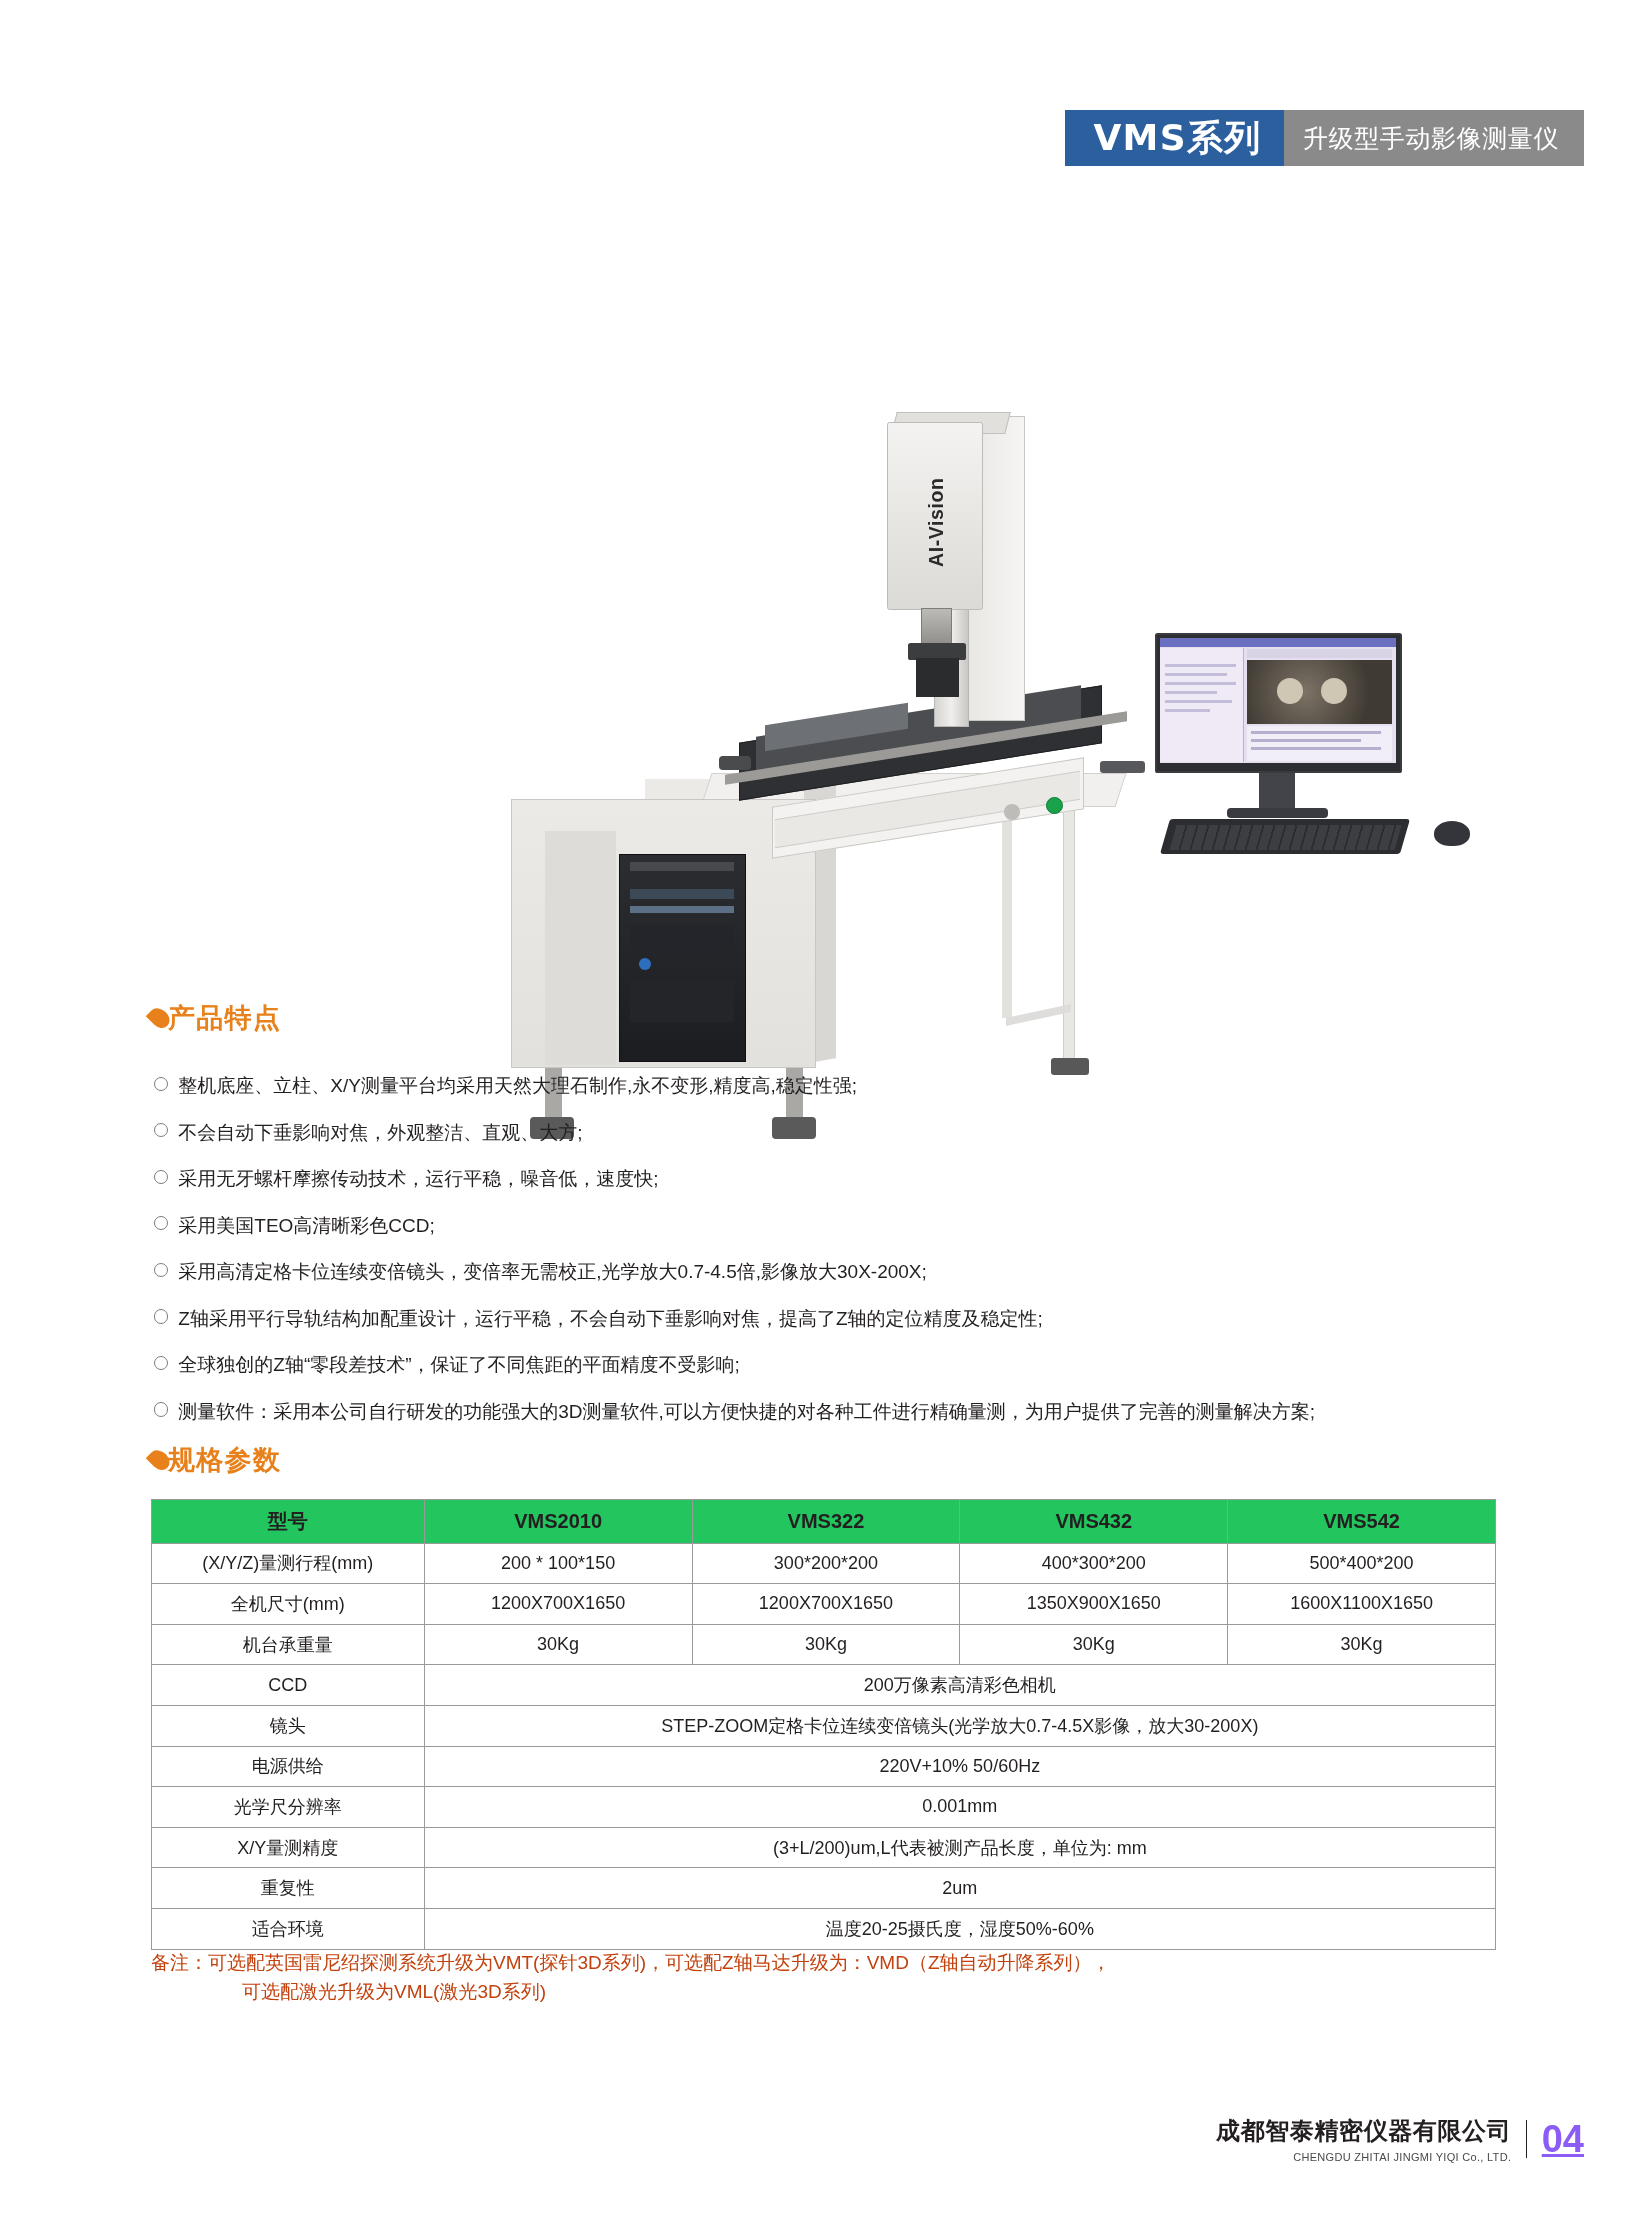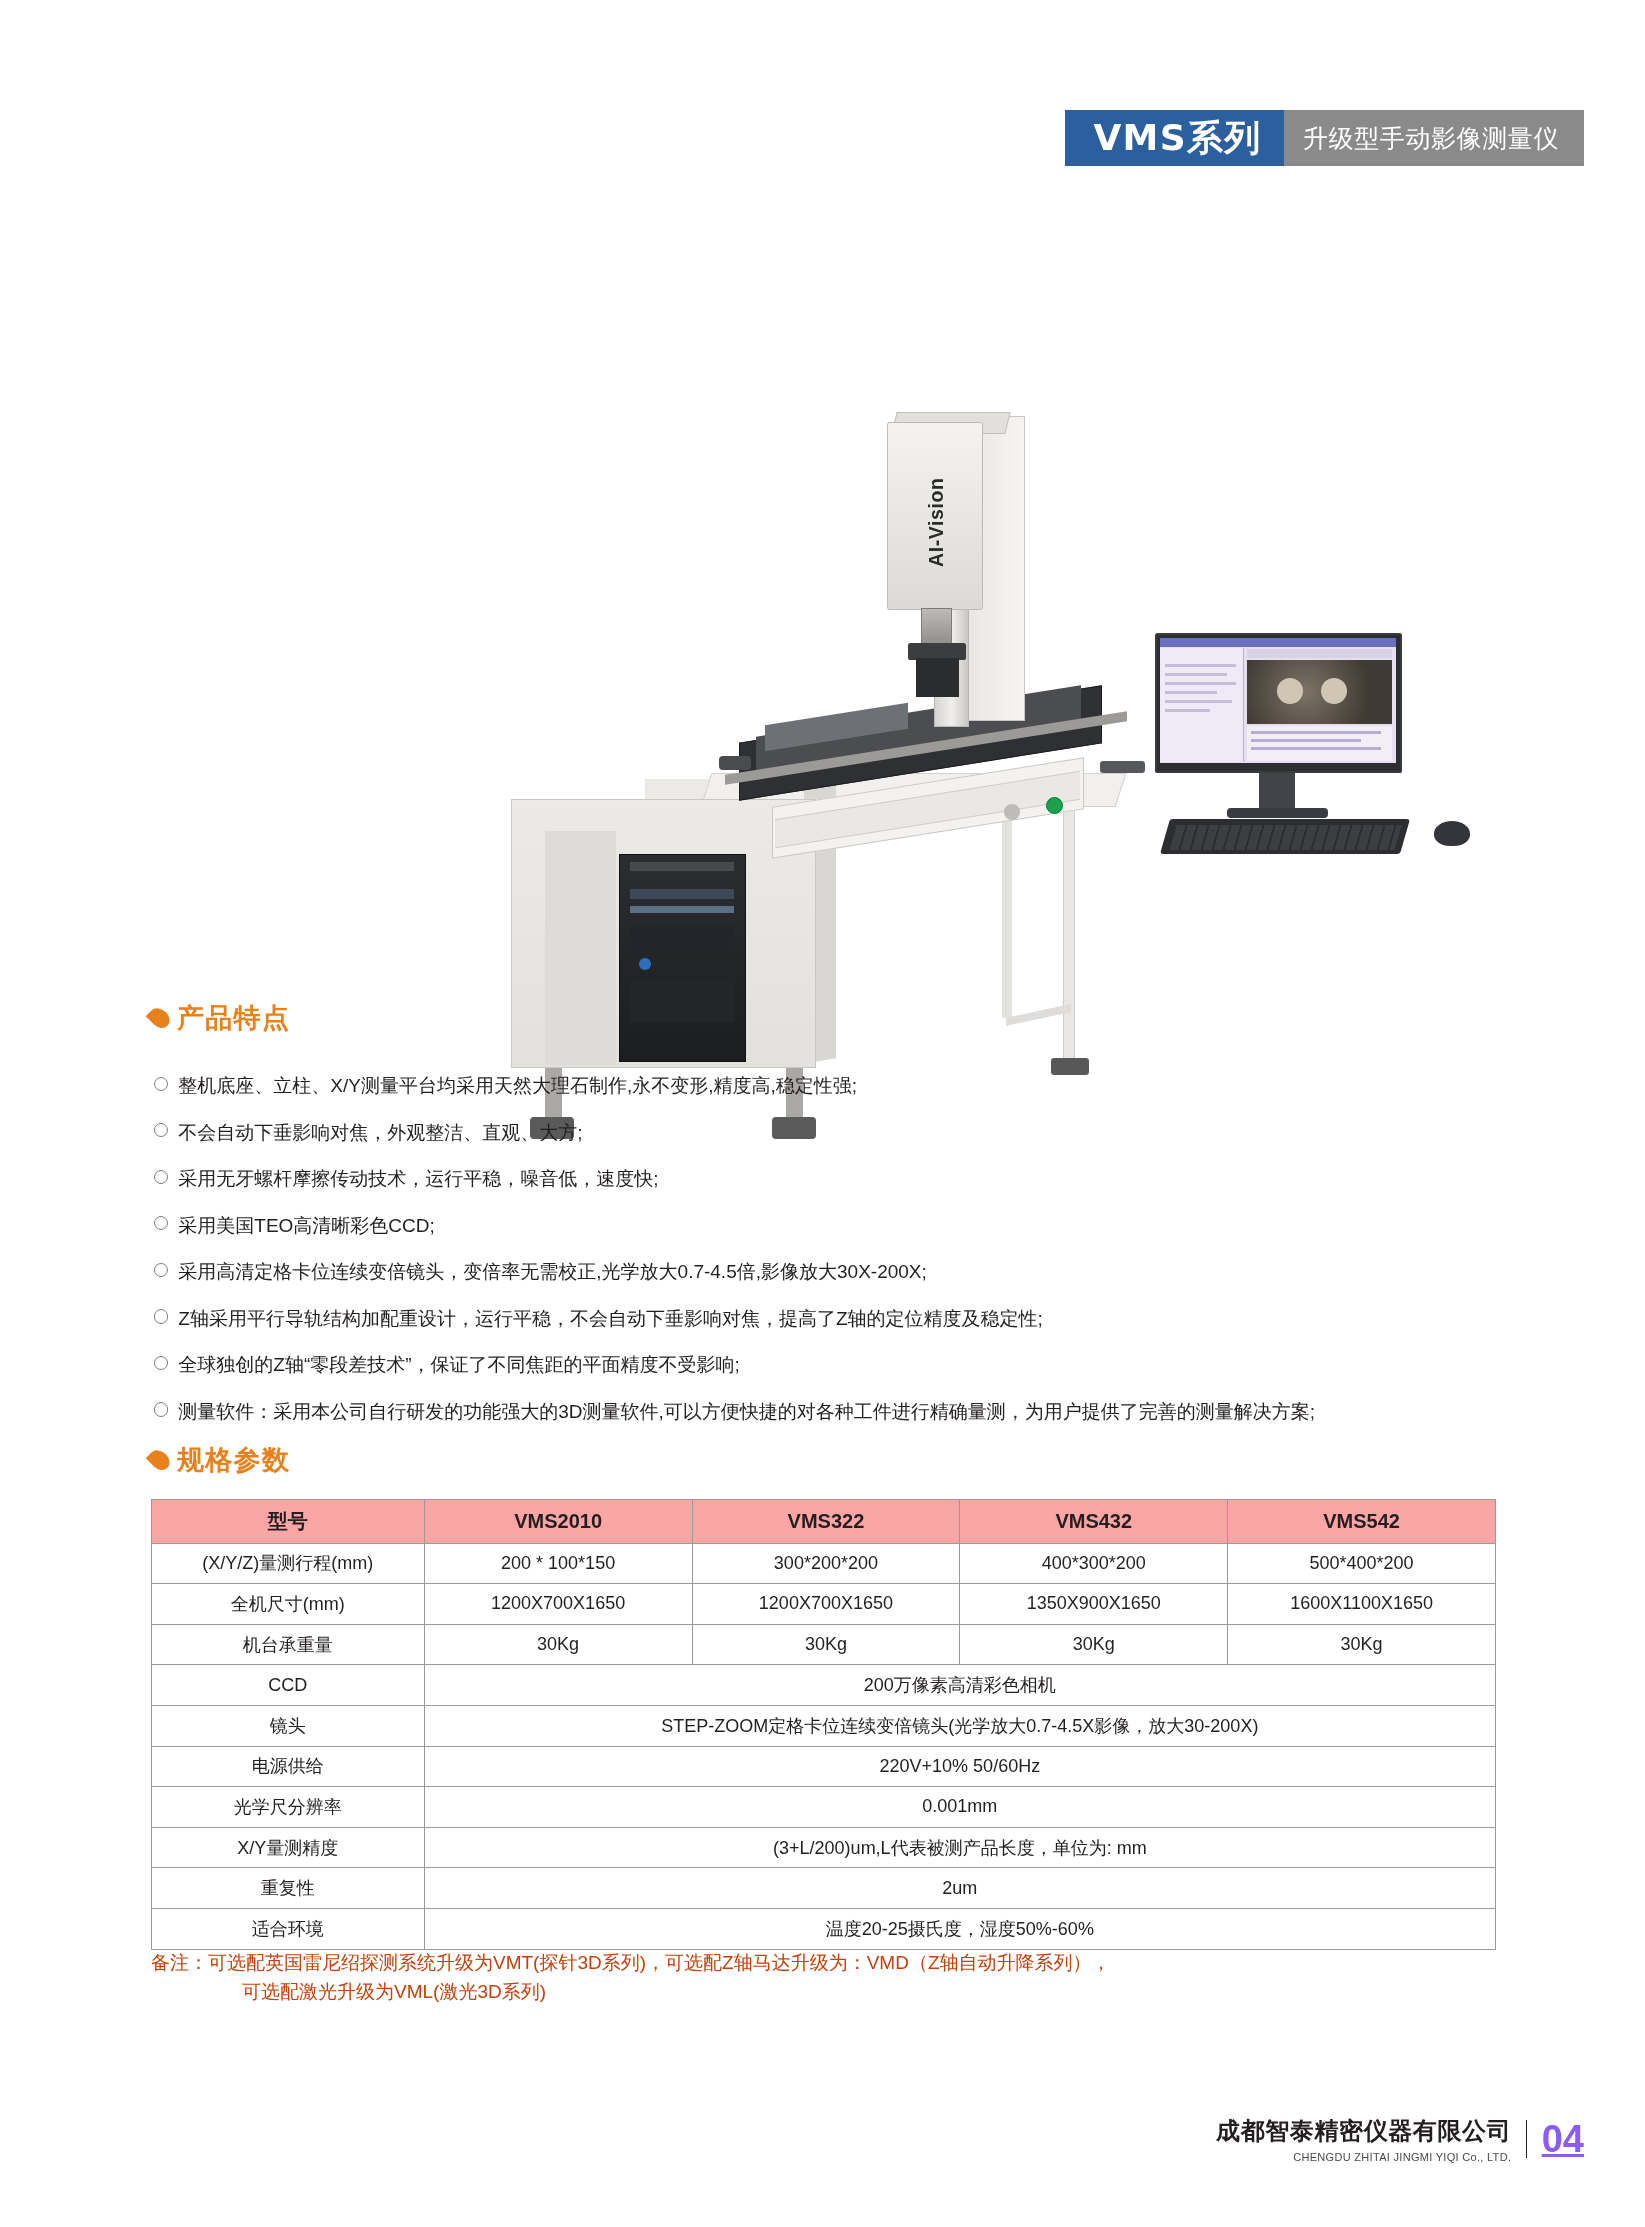--- a/index.html
+++ b/index.html
@@ -391,21 +391,21 @@
   }
 
   
   .section {
     position: absolute;
     left: 151px;
   }
   .sec-title {
     display: flex;
     align-items: center;
-    gap: 9px;
+    gap: 0;
     font-size: 27px;
     font-weight: bold;
     color: #e8811b;
     letter-spacing: 1.3px;
   }
   .flame {
     width: 17px; height: 22px;
     background: #e8811b;
     border-radius: 0 60% 55% 55%;
     transform: rotate(-45deg);
@@ -451,21 +451,21 @@
   table.spec td, table.spec th {
     border: 1.3px solid #9a9a9a;
     text-align: center;
     padding: 7.8px 3.9px;
     font-weight: normal;
     height: 40px;
   }
   table.spec tr.head td {
     font-weight: bold;
     font-size: 20px;
-    background: #fca5a5;
+    background: #22c55e;
   }
   td.label { width: 273px; }
   td.col { width: 268px; }
 
   .note {
     position: absolute;
     left: 151px;
     top: 1948px;
     font-size: 19px;
     line-height: 1.55;

